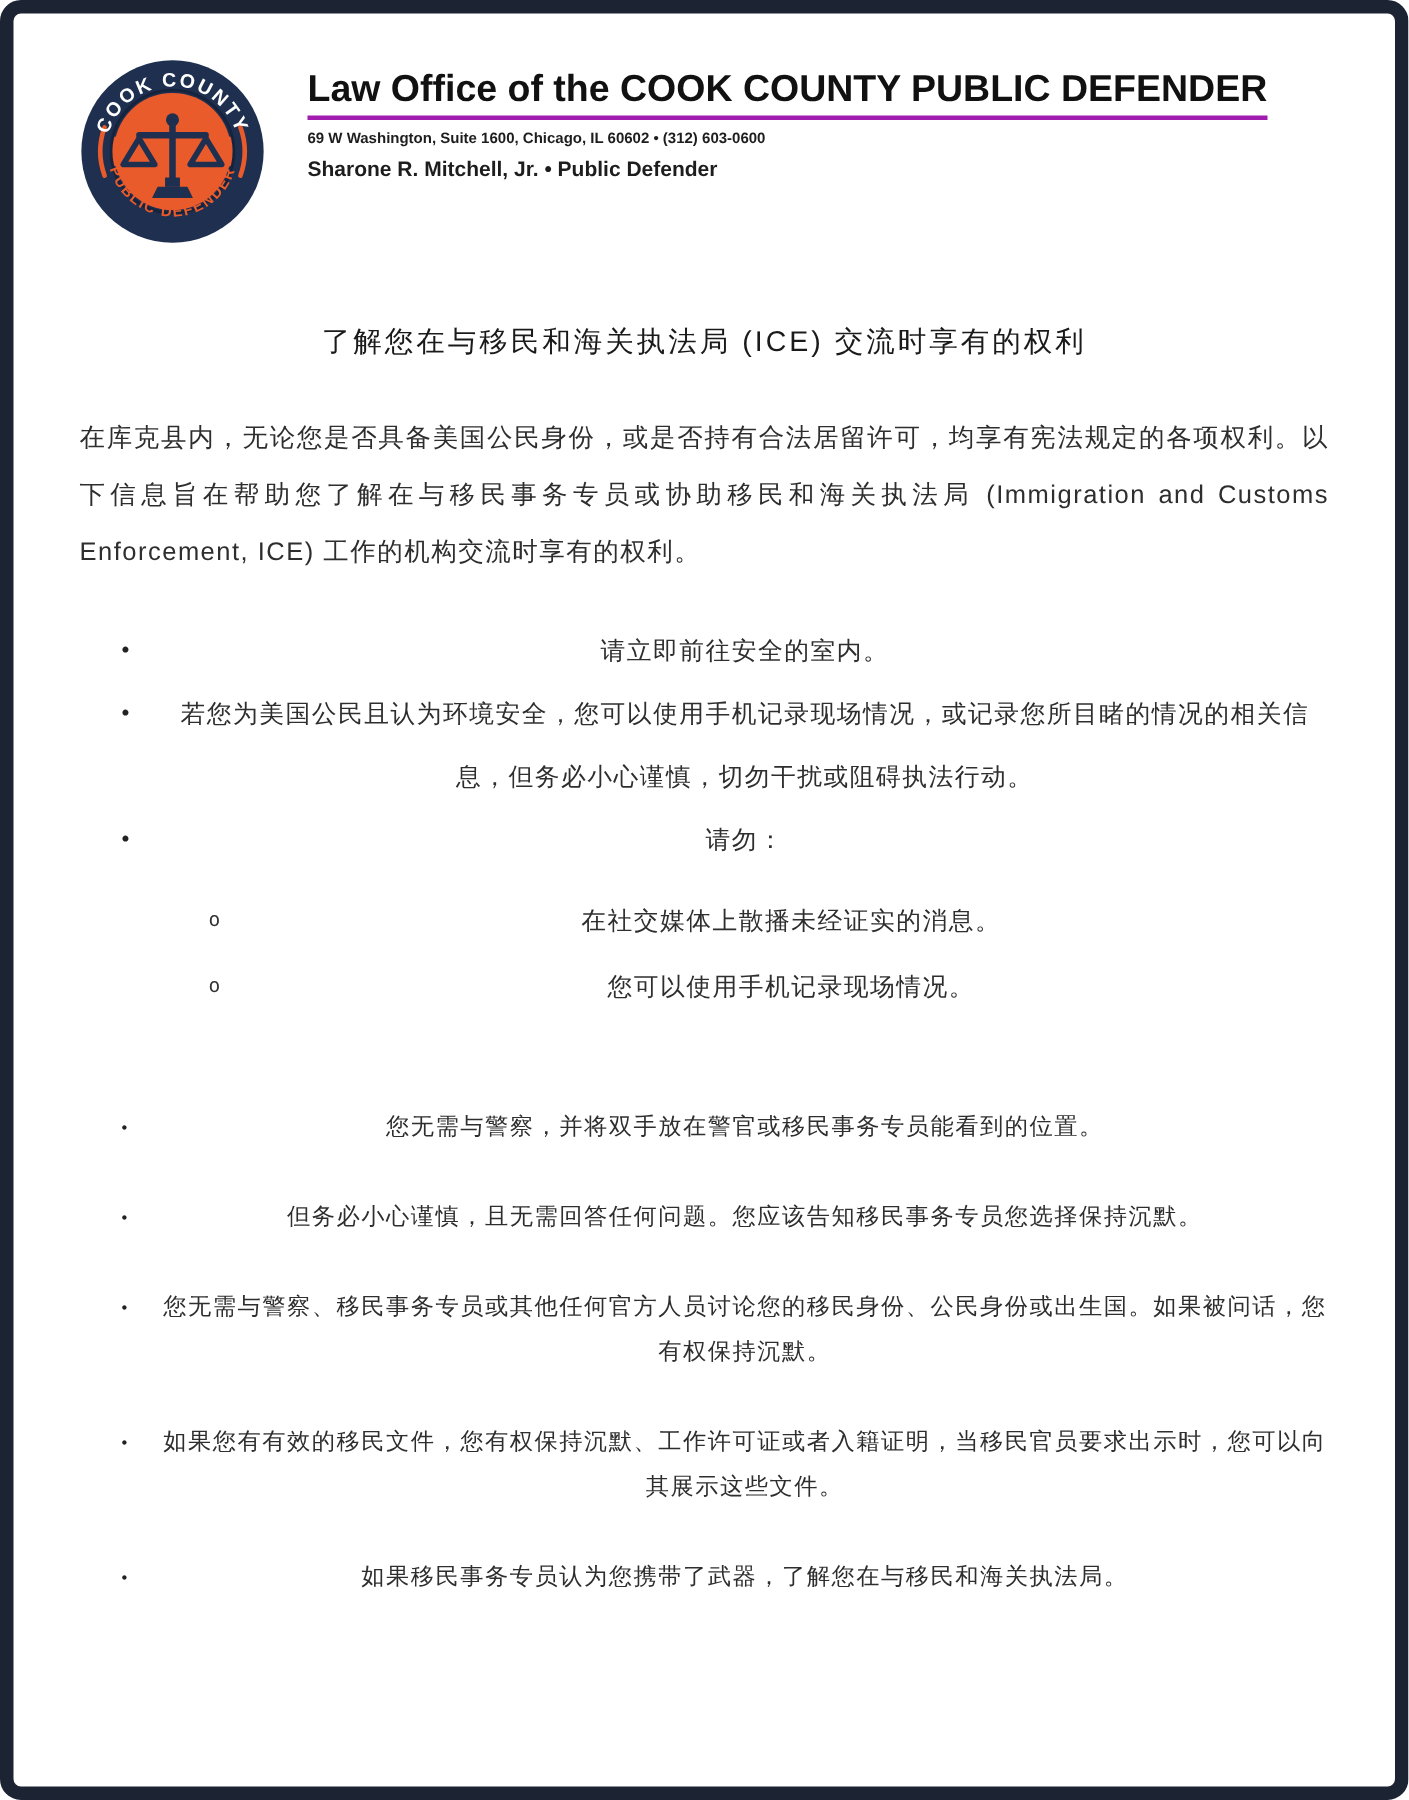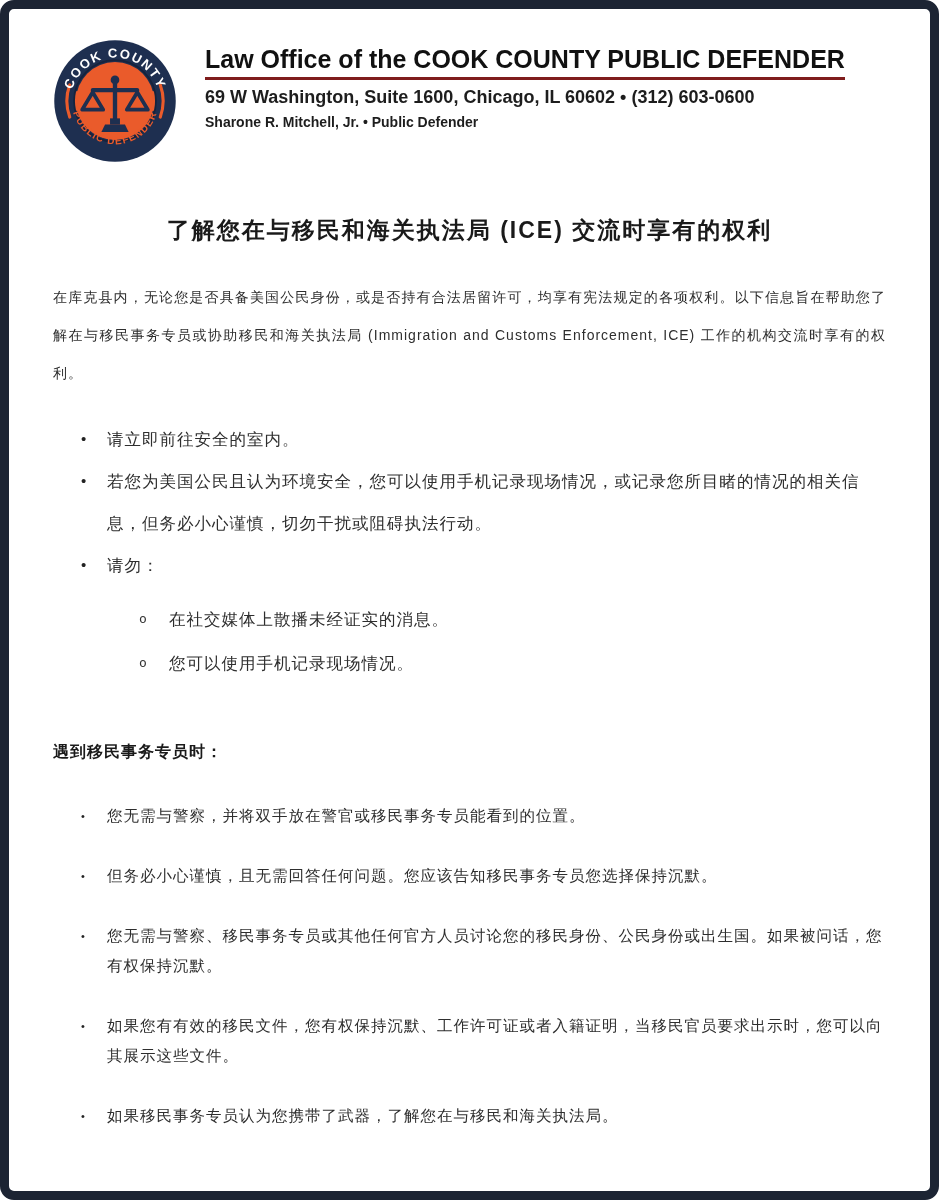--- a/index.html
+++ b/index.html
@@ -14,52 +14,52 @@
     background: #ffffff; overflow: hidden;
   }
   .content { padding: 28px 44px 0 44px; }
 
   
   .header { display: flex; align-items: flex-start; }
   .logo-wrap { width: 124px; height: 124px; flex: 0 0 auto; margin-top: 2px; }
   .header-text { margin-left: 28px; margin-top: 8px; }
   .org-name {
     font-size: 25px; font-weight: bold; color: #111; letter-spacing: 0px;
-    display: table; padding-bottom: 3px; border-bottom: 3px solid #7f1d1d;
+    display: table; padding-bottom: 3px; border-bottom: 3px solid #a21caf;
     white-space: nowrap;
   }
-  .address-line { font-size: 18px; font-weight: bold; color: #1d1d1d; margin-top: 7px; }
+  .address-line { font-size: 10px; font-weight: bold; color: #1d1d1d; margin-top: 7px; }
   .defender-line { font-size: 14px; font-weight: bold; color: #1d1d1d; margin-top: 6px; }
 
   
   .doc-title {
-    text-align: center; font-size: 23px; font-weight: bold; color: #1a1a1a;
+    text-align: center; font-size: 19px; font-weight: normal; color: #1a1a1a;
     margin-top: 52px; letter-spacing: 2px;
   }
   .intro {
-    margin-top: 32px; font-size: 14px; line-height: 38px;
+    margin-top: 32px; font-size: 17px; line-height: 38px;
     text-align: justify; letter-spacing: 1px; color: #2e2e2e;
   }
   .section-heading {
     font-size: 16px; font-weight: bold; color: #1a1a1a; letter-spacing: 1px;
   }
   .section-1 { margin-top: 26px; }
   .section-2 { margin-top: 58px; }
 
   .list { padding-left: 28px; }
   .list-1 { margin-top: 24px; font-size: 16.5px; }
   .list-1 .li-row { line-height: 42px; }
   .list-2 { margin-top: 38px; font-size: 15.5px; }
   .list-2 .li-row { line-height: 30px; margin-bottom: 30px; }
 
   .li-row { display: flex; align-items: flex-start; letter-spacing: 1px; color: #2e2e2e; }
   .marker { flex: 0 0 26px; color: #222; }
   .list-1 .marker { font-size: 15px; }
   .list-2 .marker { font-size: 11px; }
-  .li-text { flex: 1 1 auto; }
+  .li-text { flex: 1 1 auto; text-align: center; }
 
   .sub-list { padding-left: 58px; margin-top: 12px; }
   .sub-list .li-row { line-height: 42px; margin-bottom: 2px; }
   .sub-marker {
     flex: 0 0 30px; font-family: "DejaVu Sans Mono", monospace;
     font-size: 13px; color: #333;
   }
 </style>
 </head>
 <body>
@@ -133,21 +133,20 @@
                 <span class="li-text">在社交媒体上散播未经证实的消息。</span>
               </div>
               <div class="li-row">
                 <span class="sub-marker">o</span>
                 <span class="li-text">您可以使用手机记录现场情况。</span>
               </div>
             </div>
           </div>
         </div>
         <div class="section-2">
-          <div class="section-heading">遇到移民事务专员时：</div>
           <div class="list list-2">
             <div class="li-row">
               <span class="marker">•</span>
               <span class="li-text">您无需与警察，并将双手放在警官或移民事务专员能看到的位置。</span>
             </div>
             <div class="li-row">
               <span class="marker">•</span>
               <span class="li-text">但务必小心谨慎，且无需回答任何问题。您应该告知移民事务专员您选择保持沉默。</span>
             </div>
             <div class="li-row">

